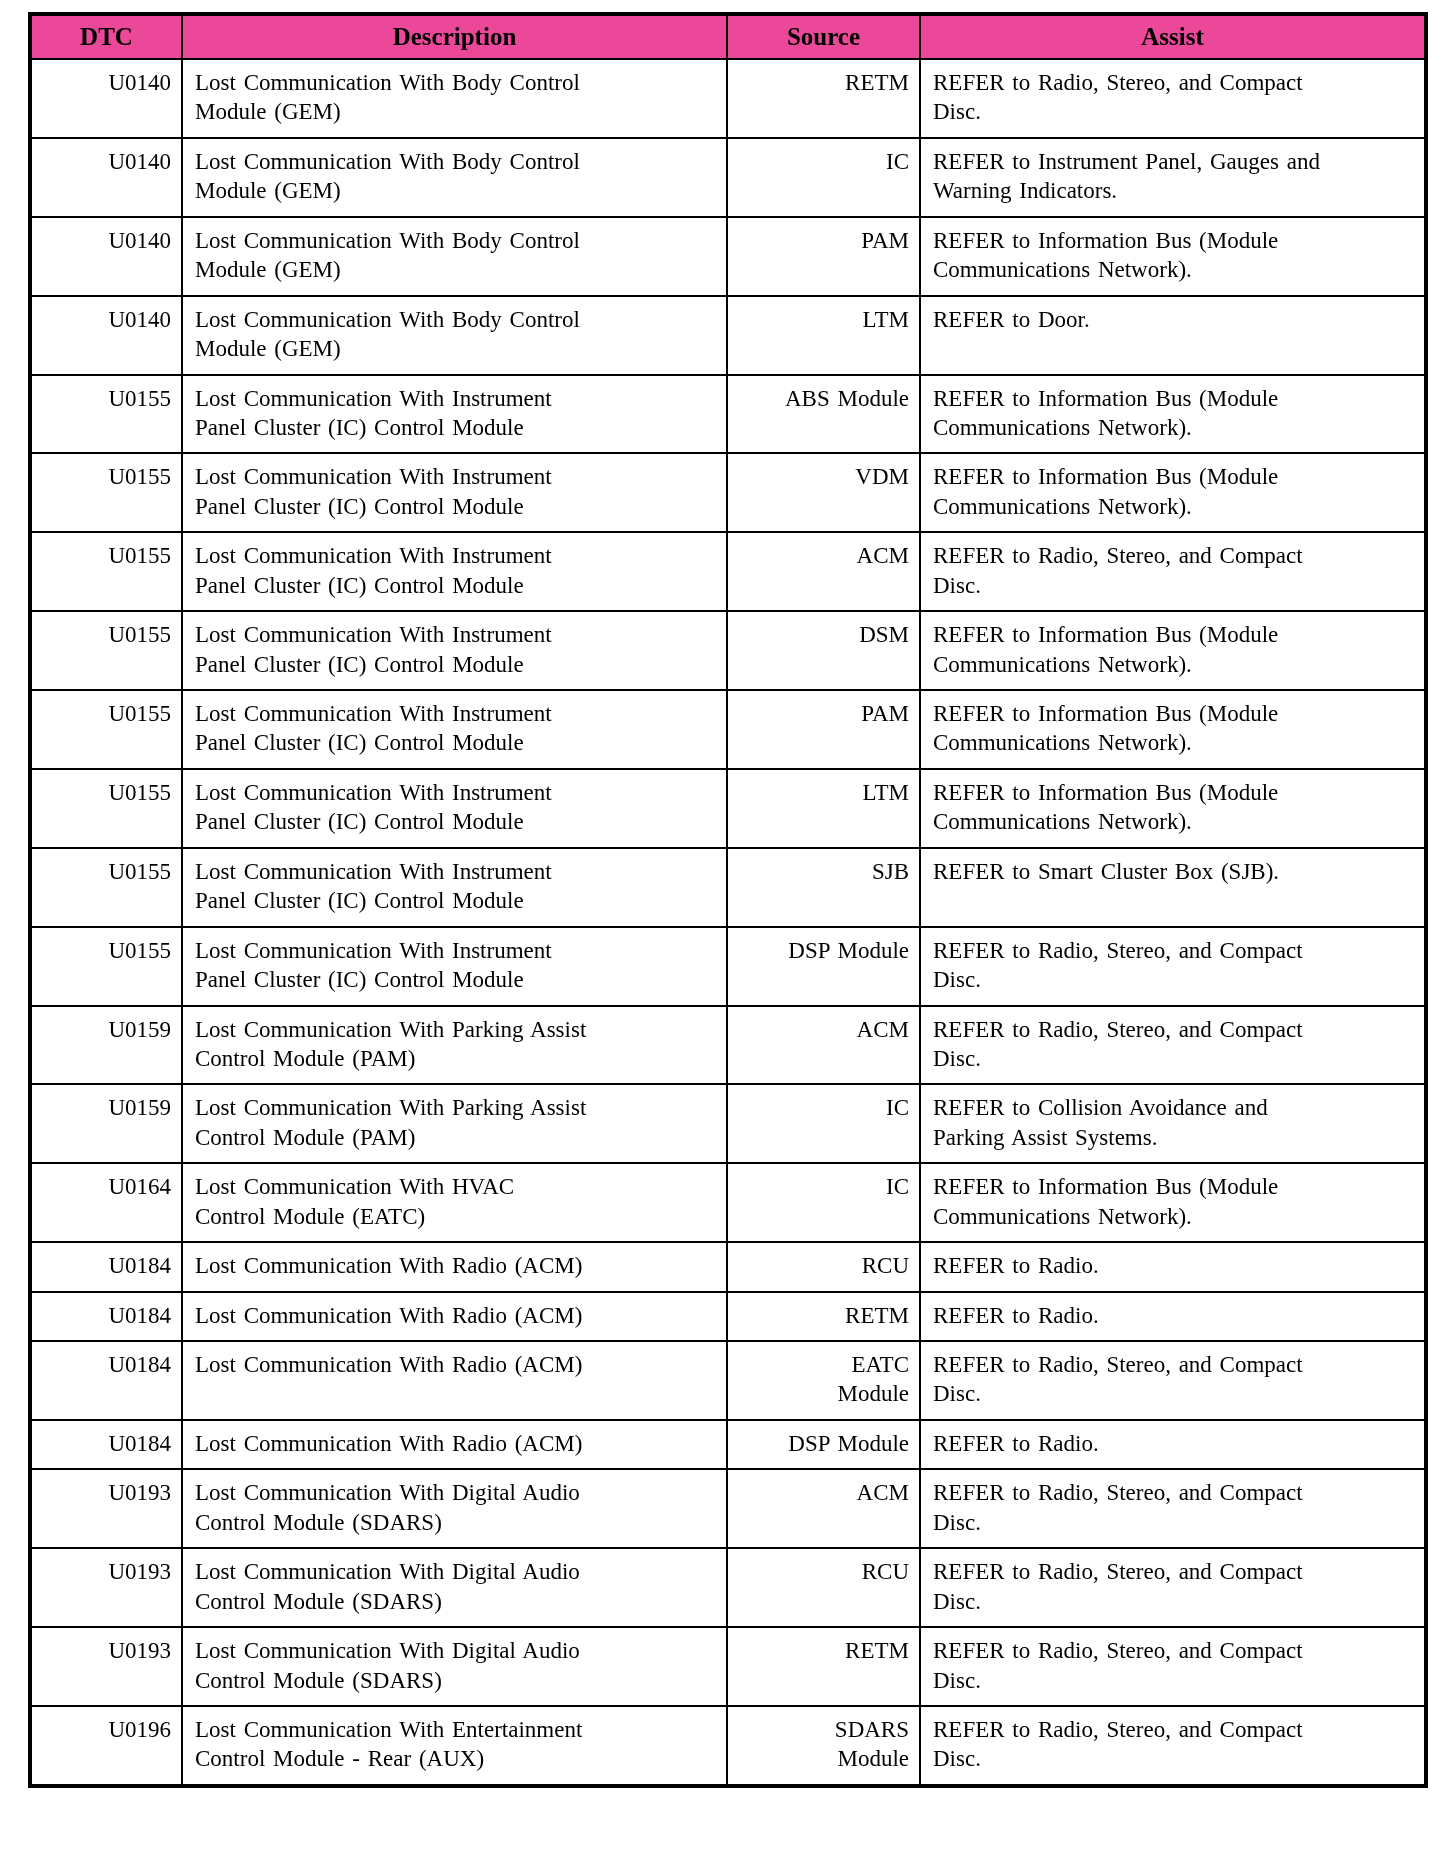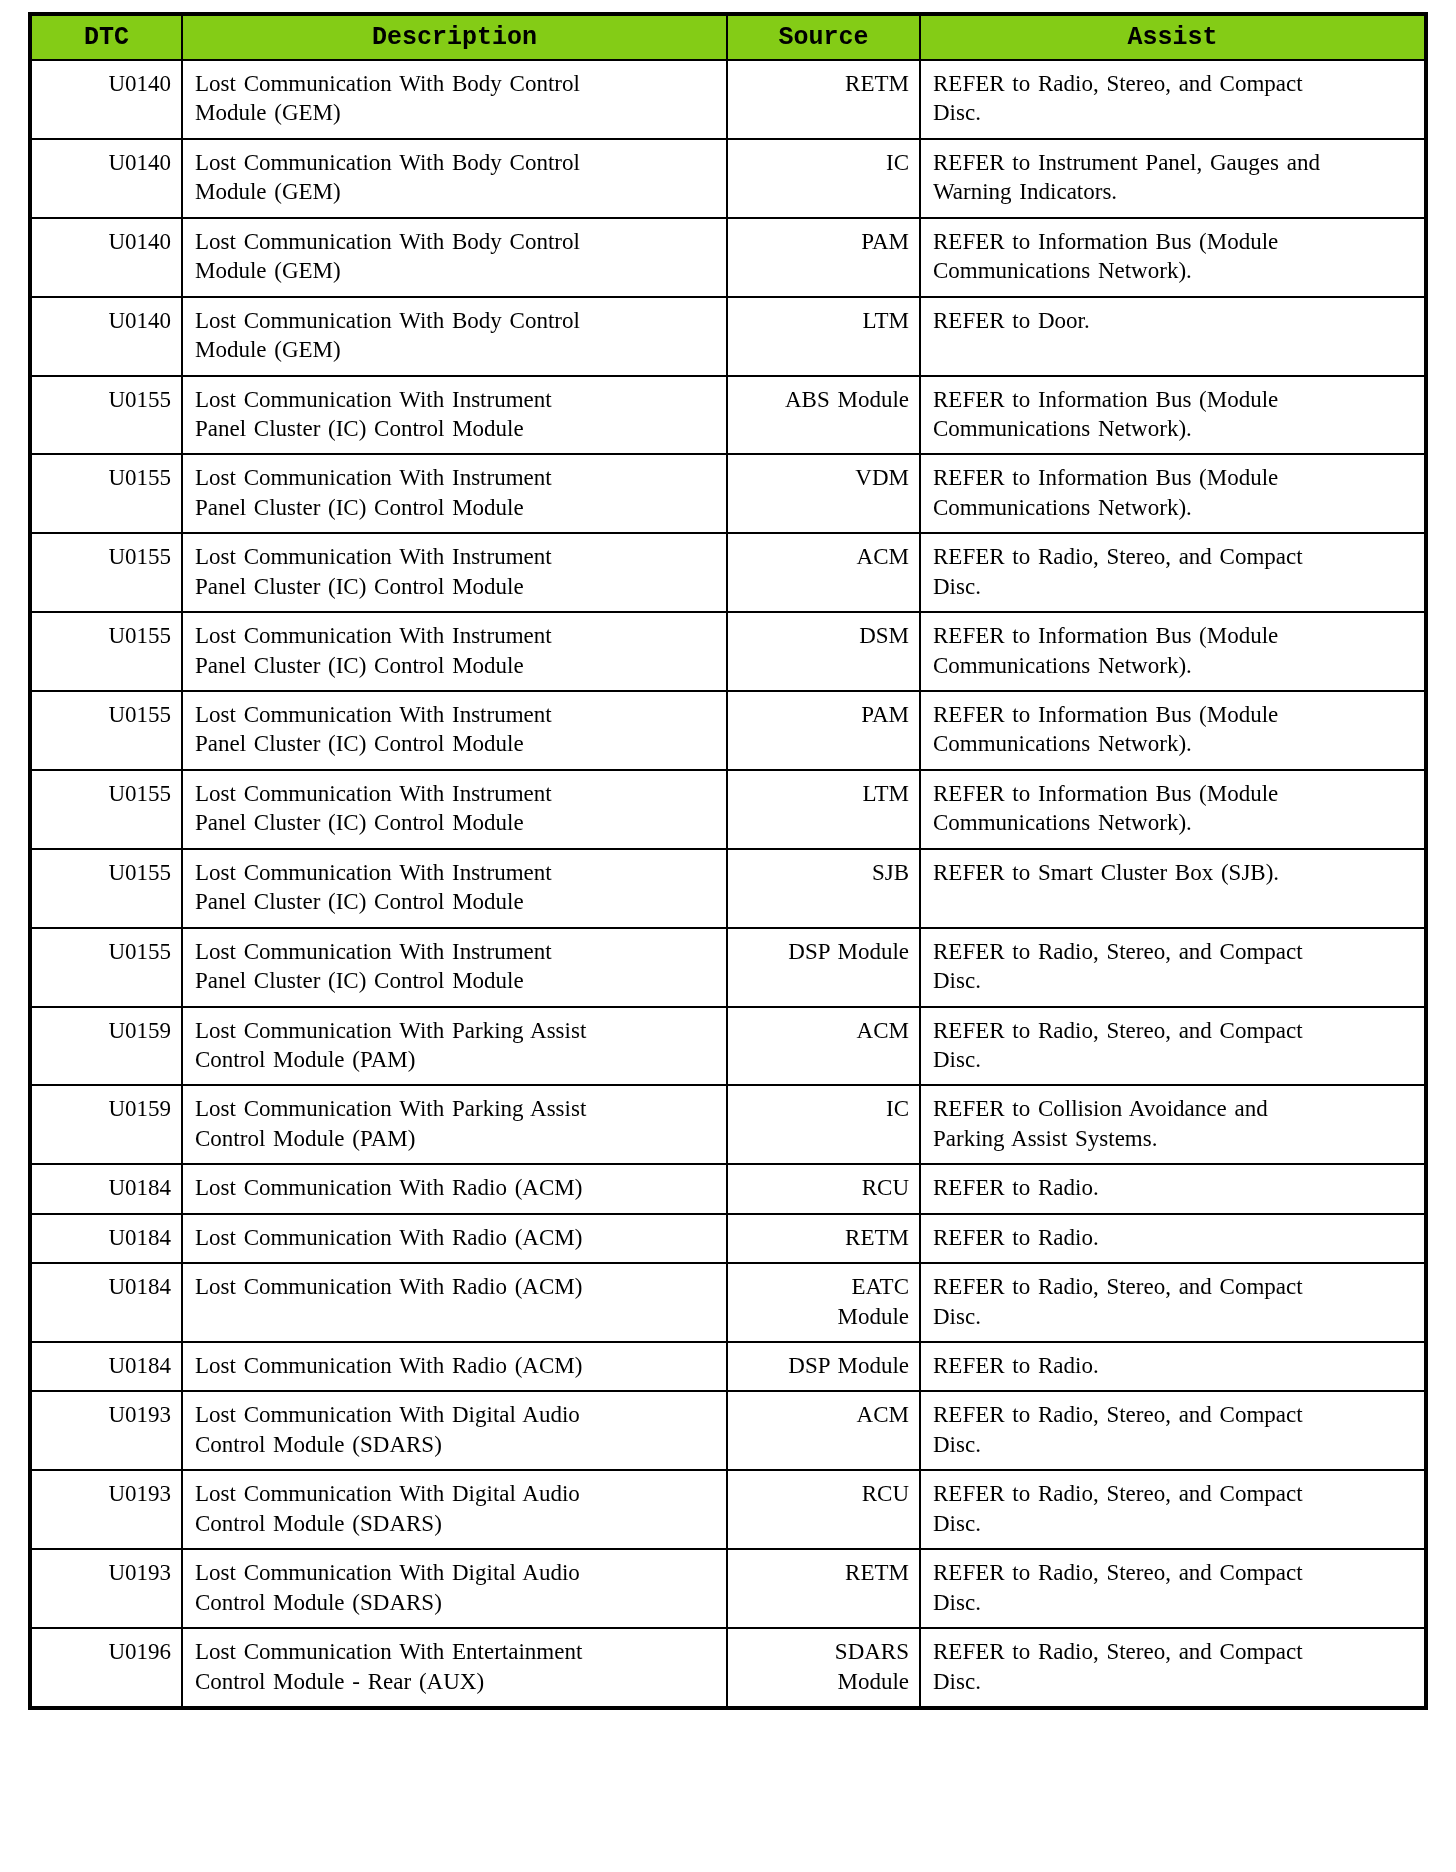--- a/index.html
+++ b/index.html
@@ -22,26 +22,26 @@
     border-collapse: collapse;
     table-layout: fixed;
     border: 4px solid #000000;
   }
   table.dtc-table th,
   table.dtc-table td {
     border: 2px solid #000000;
     vertical-align: top;
   }
   table.dtc-table th {
-    font-family: Liberation Mono, monospace;
+    font-family: Liberation Serif, serif;
     font-weight: bold;
     font-size: 25px;
     text-align: center;
     padding: 7px 4px;
-    background: #84cc16;
+    background: #ec4899;
   }
   table.dtc-table td {
     font-family: "Liberation Serif", serif;
     font-size: 23px;
     line-height: 1.28;
     padding: 8px 10px 10px 12px;
     white-space: pre-line;
     word-spacing: 2px;
   }
   col.col-dtc    { width: 152px; }
@@ -192,20 +192,28 @@
         </tr>
         <tr>
           <td class="dtc">U0159</td>
           <td class="description">Lost Communication With Parking Assist
 Control Module (PAM)</td>
           <td class="source">IC</td>
           <td class="action">REFER to Collision Avoidance and
 Parking Assist Systems.</td>
         </tr>
         <tr>
+          <td class="dtc">U0164</td>
+          <td class="description">Lost Communication With HVAC
+Control Module (EATC)</td>
+          <td class="source">IC</td>
+          <td class="action">REFER to Information Bus (Module
+Communications Network).</td>
+        </tr>
+        <tr>
           <td class="dtc">U0184</td>
           <td class="description">Lost Communication With Radio (ACM)</td>
           <td class="source">RCU</td>
           <td class="action">REFER to Radio.</td>
         </tr>
         <tr>
           <td class="dtc">U0184</td>
           <td class="description">Lost Communication With Radio (ACM)</td>
           <td class="source">RETM</td>
           <td class="action">REFER to Radio.</td>

